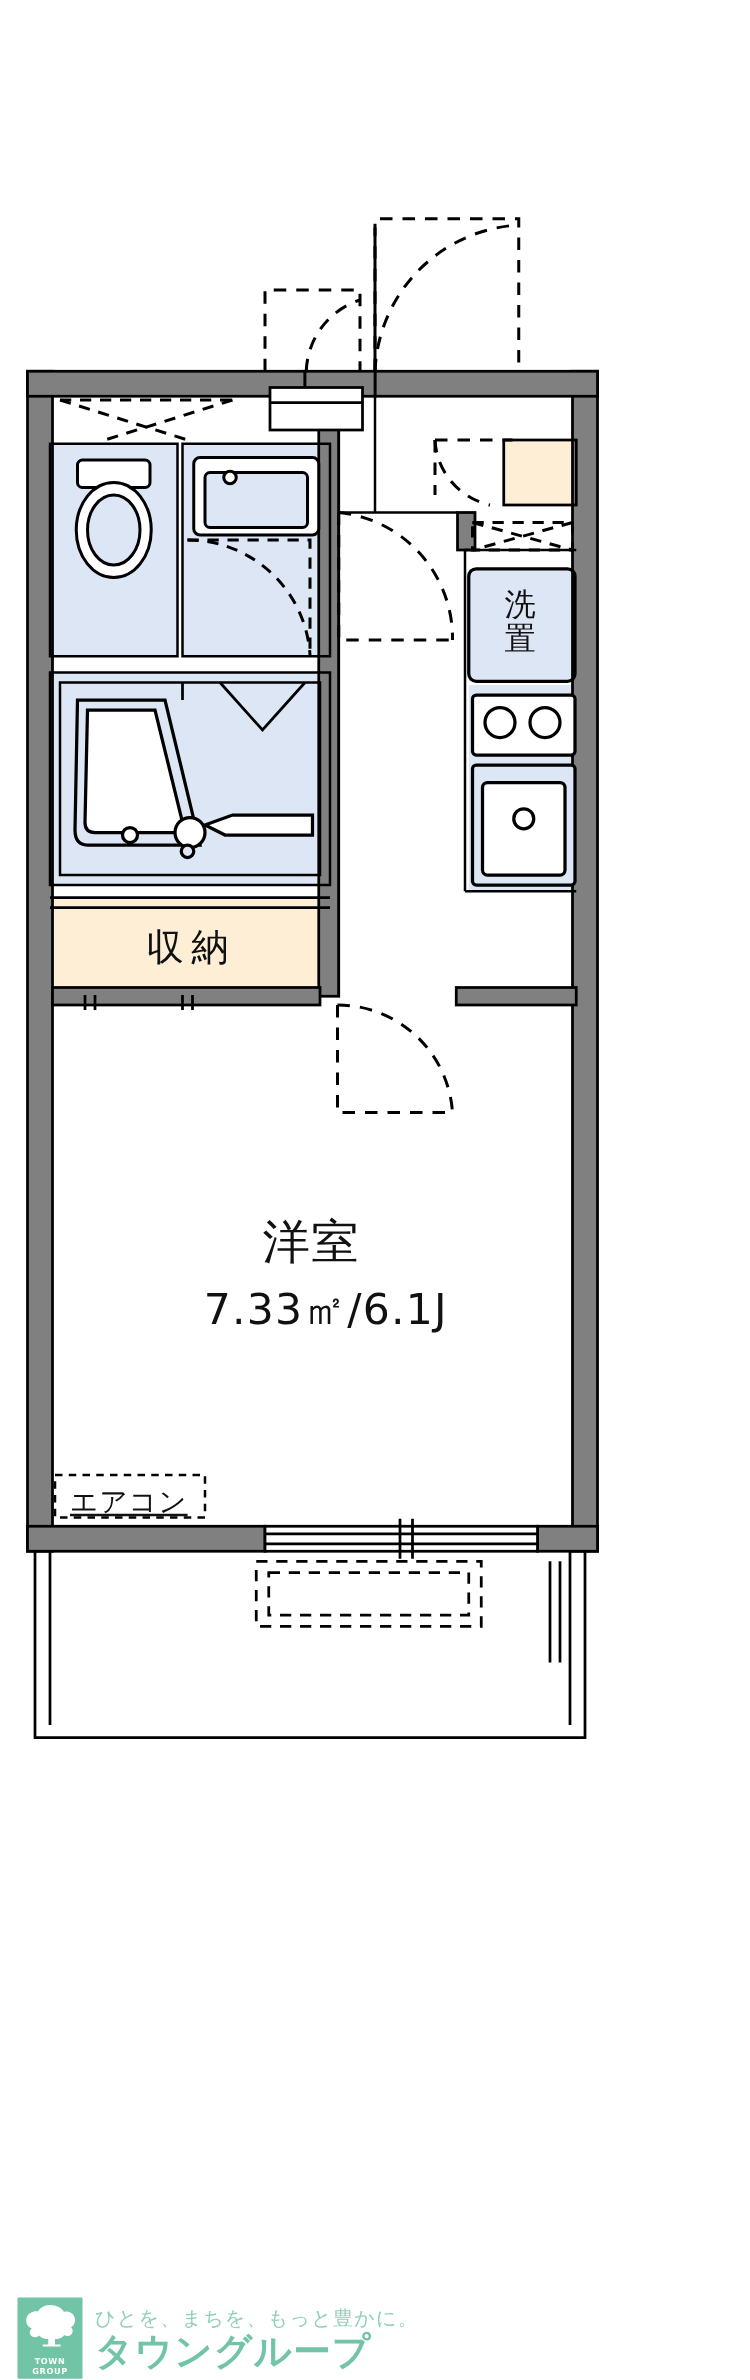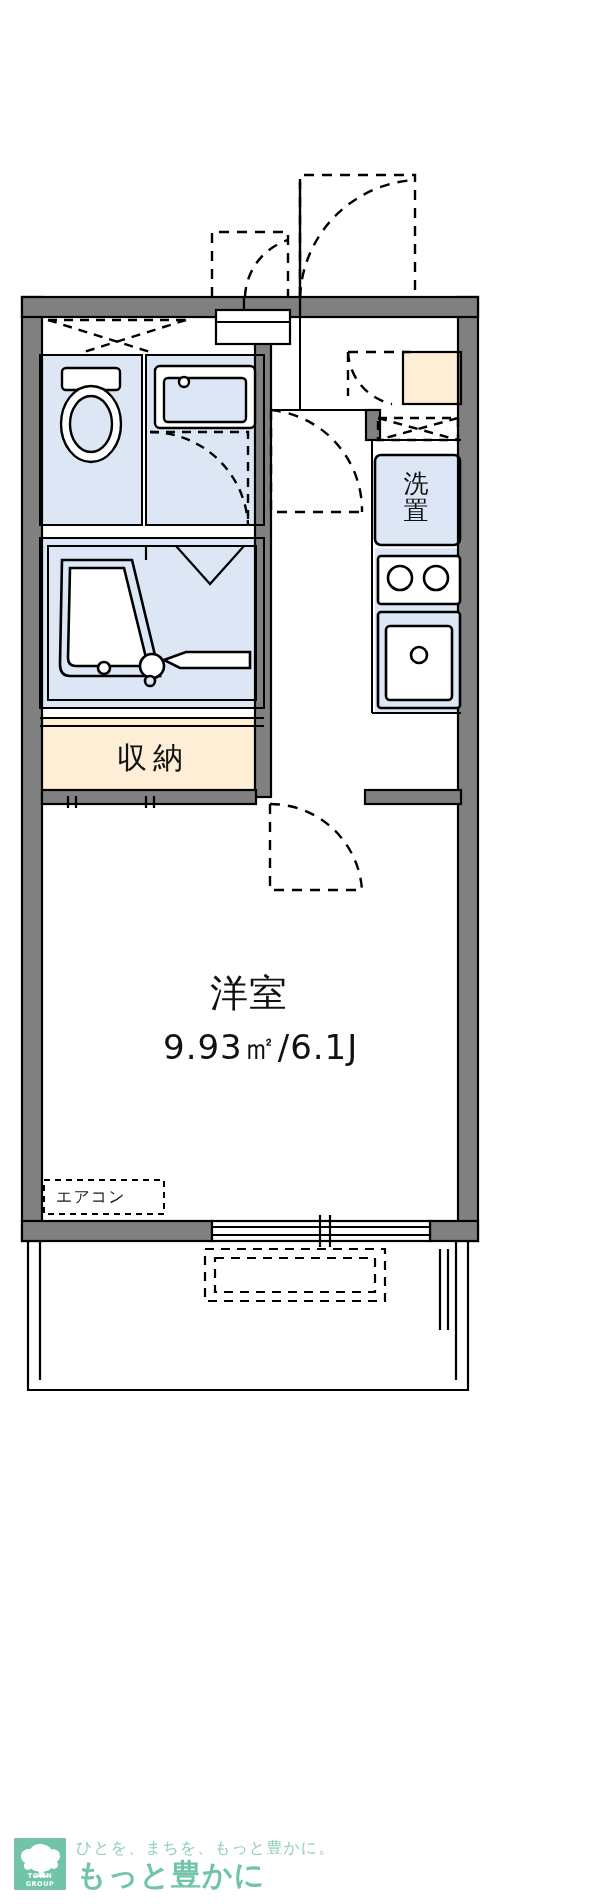--- a/index.html
+++ b/index.html
@@ -4,25 +4,25 @@
 <style>
   html,body{margin:0;padding:0;background:#ffffff;}
   body{width:600px;height:1904px;position:relative;font-family:"DejaVu Sans","Liberation Sans",sans-serif;overflow:hidden;}
 
   #plan{position:absolute;left:0;top:0;width:600px;height:1904px;}
   .lbl{position:absolute;color:#111;white-space:nowrap;letter-spacing:1px;text-align:center;}
   .lbl.room{font-size:38px;font-weight:400;}
   .lbl.area{font-size:34px;font-weight:400;}
   .lbl.sto{font-size:30px;font-weight:400;letter-spacing:6px;}
   .lbl.sen{font-size:25px;font-weight:400;letter-spacing:2px;line-height:1.08;text-align:center;}
-  .lbl.ac{font-size:16px;font-weight:400;letter-spacing:1px;}
+  .lbl.ac{font-size:22px;font-weight:400;letter-spacing:1px;text-decoration:underline;}
 
   
   #logo{position:absolute;left:14px;top:1838px;display:flex;align-items:center;gap:10px;}
-  #logo .mark{width:52px;height:52px;background:#71c5a6;position:relative;border-radius:1px;display:flex;flex-direction:column;align-items:center;justify-content:flex-end;}
+  #logo .mark{width:52px;height:65px;background:#71c5a6;position:relative;border-radius:1px;display:flex;flex-direction:column;align-items:center;justify-content:flex-end;}
   #logo .mark .tree{position:absolute;top:4px;left:50%;transform:translateX(-50%);}
   #logo .mark .tg{position:absolute;bottom:2px;left:0;width:100%;text-align:center;font-size:6.5px;color:#fff;letter-spacing:.5px;font-weight:700;}
   #logo .words{display:flex;flex-direction:column;justify-content:center;}
   #logo .tag{font-size:16px;color:#8fd0b8;letter-spacing:1px;margin-bottom:1px;}
   #logo .name{font-size:30px;color:#71c5a6;font-weight:700;letter-spacing:1px;line-height:1;}
 </style>
 </head>
 <body>
 
 <svg id="plan" viewBox="0 0 600 1904" xmlns="http://www.w3.org/2000/svg">
@@ -218,35 +218,35 @@
   </g>
 
   <g stroke="#000" fill="none" stroke-width="2" stroke-dasharray="6 5">
     <rect x="44" y="1180" width="120" height="34"></rect>
   </g>
 
 </svg>
 
 <div class="lbl room" style="left:210px;top:968px;">洋室</div>
 
-<div class="lbl area" style="left:163px;top:1025px;">9.93㎡/6.1J</div>
+<div class="lbl area" style="left:163px;top:1025px;">7.33㎡/6.1J</div>
 
 <div class="lbl sto" style="left:117px;top:738px;">収納</div>
 
 <div class="lbl sen" style="left:385px;top:470px;width:64px;">
   <span>洗</span><br>
   <span>置</span>
 </div>
 
 <div class="lbl ac" style="left:56px;top:1187px;">エアコン</div>
 
 <div id="logo">
   <div class="mark">
     <svg class="tree" width="44" height="38" viewBox="0 0 44 38">
       <path fill="#ffffff" d="M22 2c-5 0-8 2.4-9.6 5.2C8.6 6.6 4.6 8.6 3.4 12c-1.4 3.8.6 7.4 4 8.8-2.2 1.8-2.2 5 .4 6.4 2 1.1 4.2.6 5.6-.8 1.4 1.8 3.6 2.8 6 2.8h1.2v4.4h-4.4v1.6h14.2v-1.6h-4.4V29.2H27c2.6 0 5-1.2 6.4-3.2 1.6 1.2 3.8 1.2 5.4-.2 1.8-1.6 1.8-4.4 0-6 3-1.8 4.2-5.6 2.4-9-1.6-3-5-4.2-8-3.2C31.6 4.4 27.2 2 22 2z"></path>
     </svg>
     <div class="tg">TOWN GROUP</div>
   </div>
   <div class="words">
     <div class="tag">ひとを、まちを、もっと豊かに。</div>
-    <div class="name">もっと豊かに</div>
+    <div class="name">タウングループ</div>
   </div>
 </div>
 
 </body></html>

